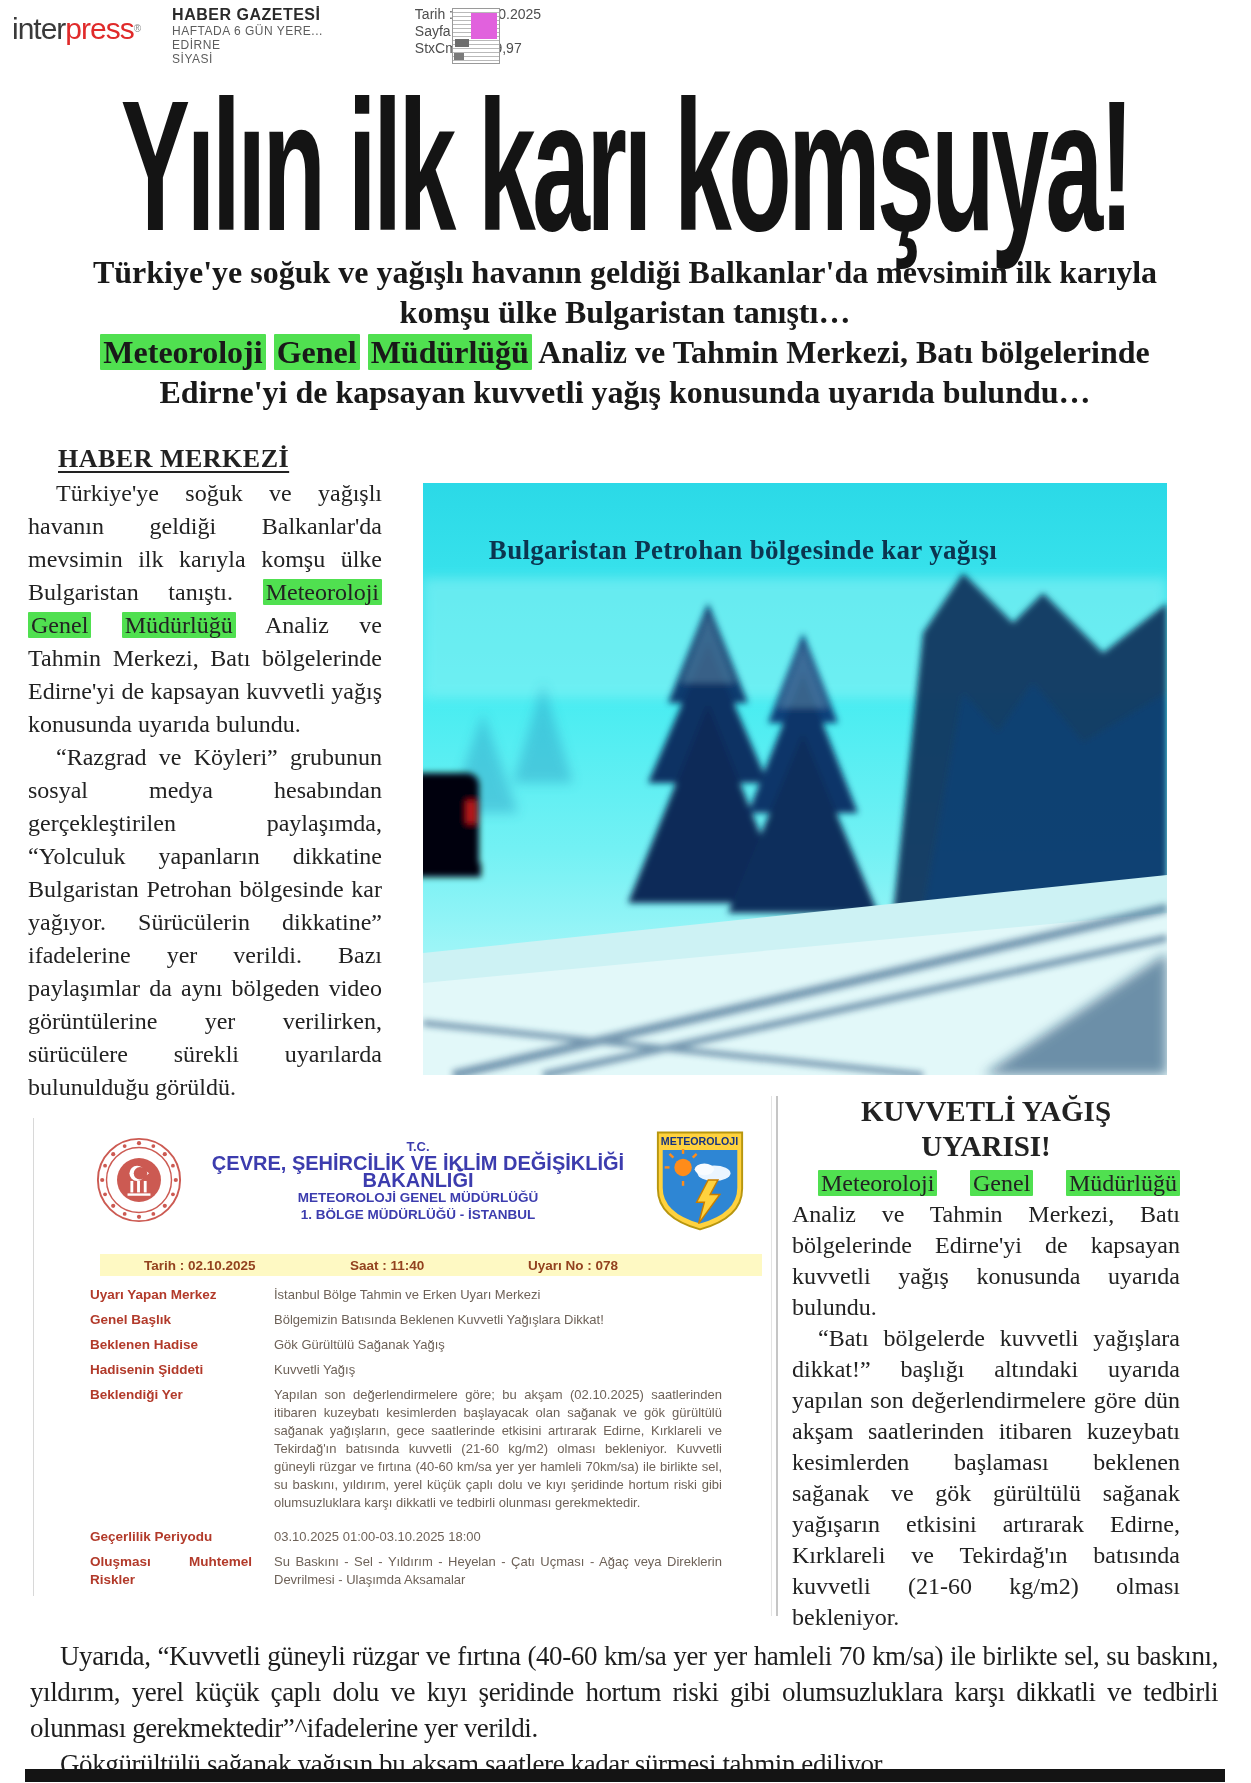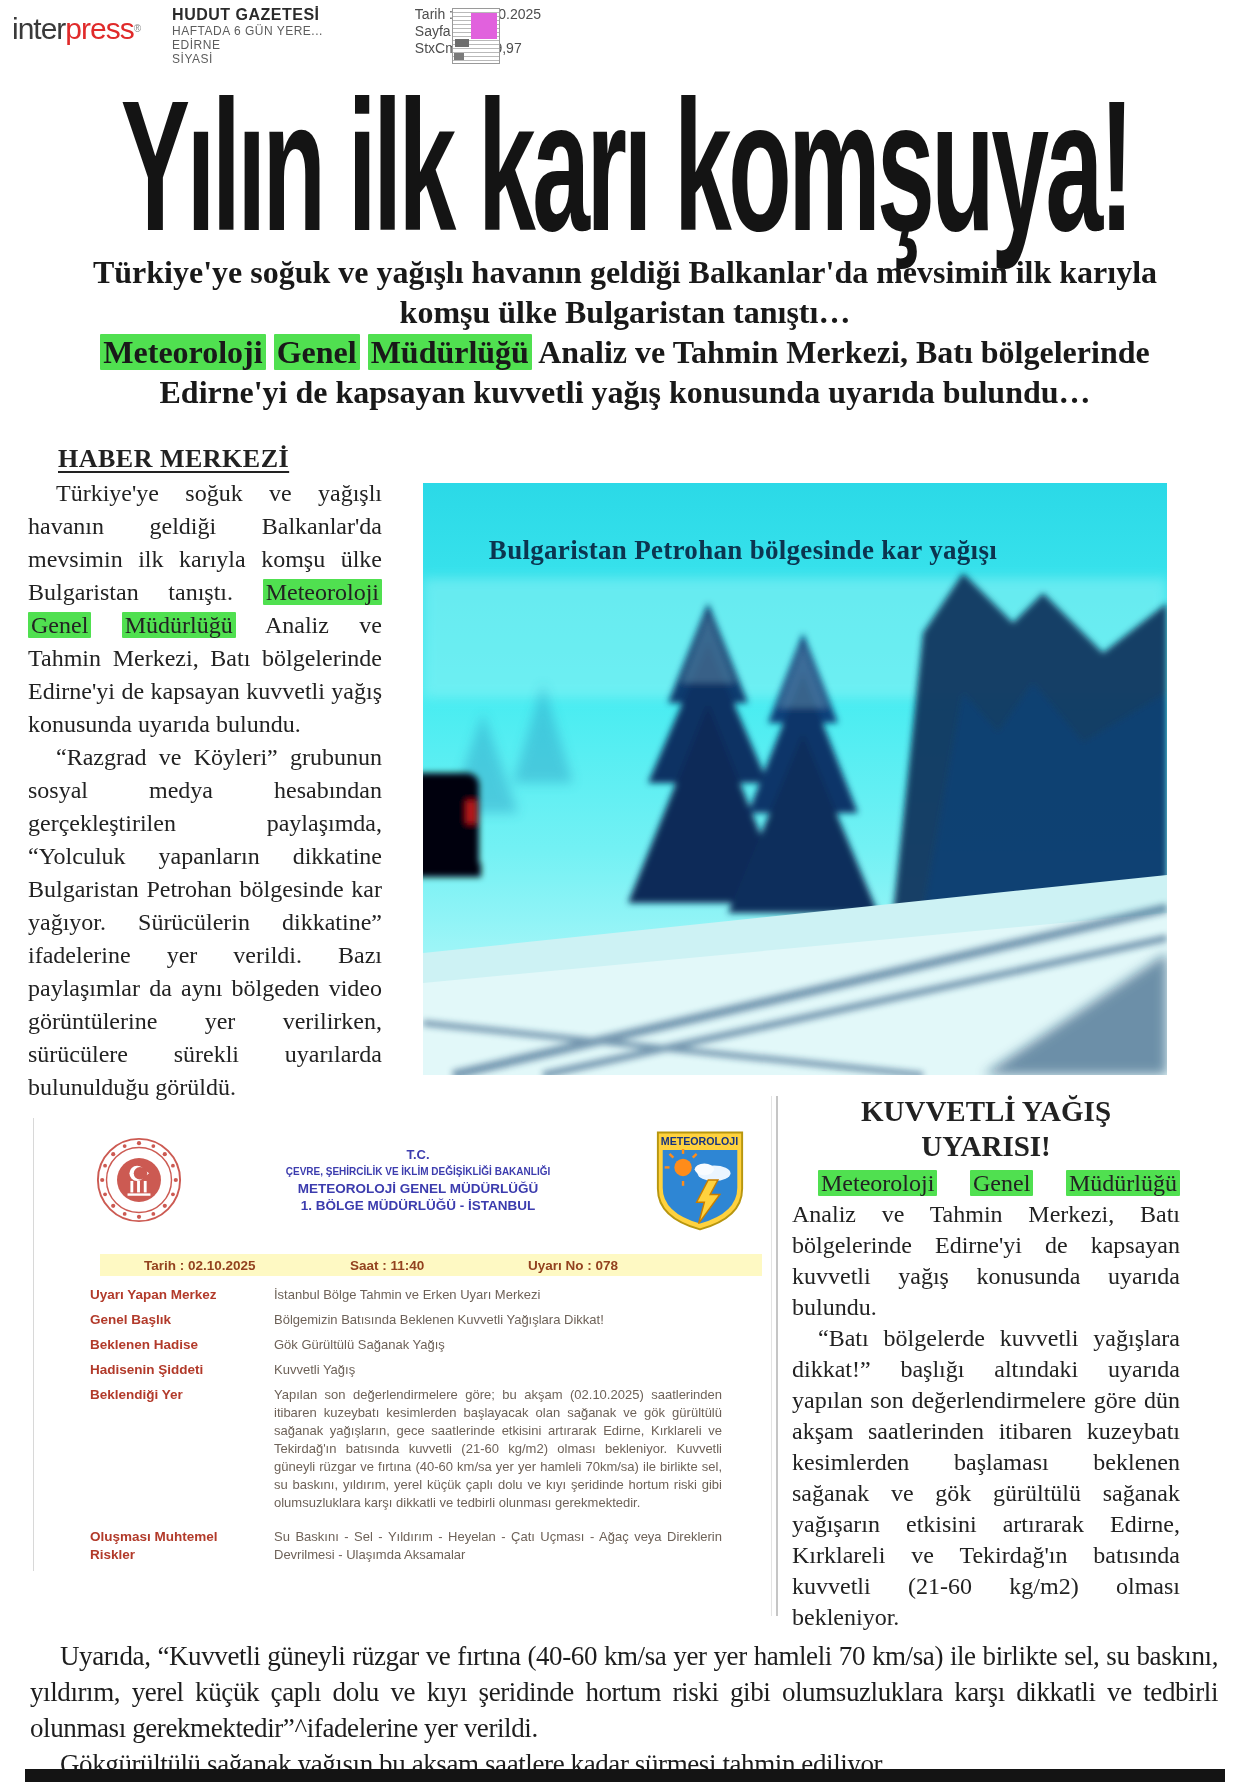--- a/index.html
+++ b/index.html
@@ -50,21 +50,21 @@
   .col-divider2{position:absolute;left:771px;top:1096px;width:1px;height:520px;background:#e4e4e4;}
   .right-col{position:absolute;left:792px;top:1094px;width:388px;font-size:24px;line-height:31px;text-align:justify;color:#222;}
   .right-title{font-weight:bold;font-size:29px;line-height:35px;text-align:center;margin:0 0 4px 0;}
   .right-col p{margin:0;text-indent:26px;}
 
   
   .doc{position:absolute;left:33px;top:1118px;width:730px;font-family:"Liberation Sans",sans-serif;border-left:1px solid #d8d8d8;padding-left:0;}
   .doc-header{display:flex;align-items:center;padding:8px 18px 6px 62px;}
   .doc-org{flex:1;text-align:center;color:#3c3cae;font-weight:bold;line-height:17px;padding:0 10px;}
   .doc-org .o1{font-size:13px;}
-  .doc-org .o2{font-size:10px;}
+  .doc-org .o2{font-size:20px;}
   .doc-org .o3{font-size:13.5px;}
   .doc-org .o4{font-size:13.5px;}
   .doc-bar{margin:14px 0 10px 66px;width:662px;height:22px;background:#fef9c3;display:flex;align-items:center;font-size:13.5px;font-weight:bold;color:#93421f;}
   .doc-bar span:nth-child(1){margin-left:44px;width:206px;}
   .doc-bar span:nth-child(2){width:178px;}
   .doc-fields{margin-left:56px;width:640px;}
   .doc-row{display:flex;margin-bottom:7px;}
   .doc-label{width:162px;flex:none;font-weight:bold;color:#b23a2a;font-size:13.5px;line-height:18px;}
   .doc-value{margin-left:22px;width:448px;color:#6e6258;font-size:13px;line-height:18px;text-align:justify;}
   .doc-row:nth-child(6){margin-top:16px;}
@@ -74,21 +74,21 @@
   .footer-par{position:absolute;left:30px;top:1638px;width:1188px;font-size:27px;line-height:36px;text-align:justify;color:#1d1d1d;letter-spacing:-.4px;}
   .footer-par p{margin:0;text-indent:30px;}
   .bottom-bar{position:absolute;left:25px;top:1769px;width:1200px;height:13px;background:#141414;}
 </style>
 </head>
 <body>
 
 <header class="top">
   <div class="logo"><span class="l-inter">inter</span><span class="l-press">press</span><sup class="l-reg">®</sup></div>
   <div class="pub">
-    <div class="pub-name">HUDUT GAZETESİ</div>
+    <div class="pub-name">HABER GAZETESİ</div>
     <div class="pub-line">HAFTADA 6 GÜN YERE...</div>
     <div class="pub-line">EDİRNE</div>
     <div class="pub-line">SİYASİ</div>
   </div>
   <div class="meta">
     <div class="meta-row">
         <span class="meta-label">Tarih :</span>
         <span class="meta-val">3.10.2025</span>
       </div>
     <div class="meta-row">
@@ -273,20 +273,24 @@
       </div>
       <div class="doc-row">
         <div class="doc-label">Hadisenin Şiddeti</div>
         <div class="doc-value">Kuvvetli Yağış</div>
       </div>
       <div class="doc-row">
         <div class="doc-label">Beklendiği Yer</div>
         <div class="doc-value">Yapılan son değerlendirmelere göre; bu akşam (02.10.2025) saatlerinden itibaren kuzeybatı kesimlerden başlayacak olan sağanak ve gök gürültülü sağanak yağışların, gece saatlerinde etkisini artırarak Edirne, Kırklareli ve Tekirdağ'ın batısında kuvvetli (21-60 kg/m2) olması bekleniyor. Kuvvetli güneyli rüzgar ve fırtına (40-60 km/sa yer yer hamleli 70km/sa) ile birlikte sel, su baskını, yıldırım, yerel küçük çaplı dolu ve kıyı şeridinde hortum riski gibi olumsuzluklara karşı dikkatli ve tedbirli olunması gerekmektedir.</div>
       </div>
       <div class="doc-row">
+        <div class="doc-label">Geçerlilik Periyodu</div>
+        <div class="doc-value">03.10.2025 01:00-03.10.2025 18:00</div>
+      </div>
+      <div class="doc-row">
         <div class="doc-label">Oluşması Muhtemel Riskler</div>
         <div class="doc-value">Su Baskını - Sel - Yıldırım - Heyelan - Çatı Uçması - Ağaç veya Direklerin Devrilmesi - Ulaşımda Aksamalar</div>
       </div>
     </div>
 </section>
 
 <section class="footer-par">
   <p>Uyarıda, “Kuvvetli güneyli rüzgar ve fırtına (40-60 km/sa yer yer hamleli 70 km/sa) ile birlikte sel, su baskını, yıldırım, yerel küçük çaplı dolu ve kıyı şeridinde hortum riski gibi olumsuzluklara karşı dikkatli ve tedbirli olunması gerekmektedir”^ifadelerine yer verildi.</p>
   <p>Gökgürültülü sağanak yağışın bu akşam saatlere kadar sürmesi tahmin ediliyor.</p>
 </section>

